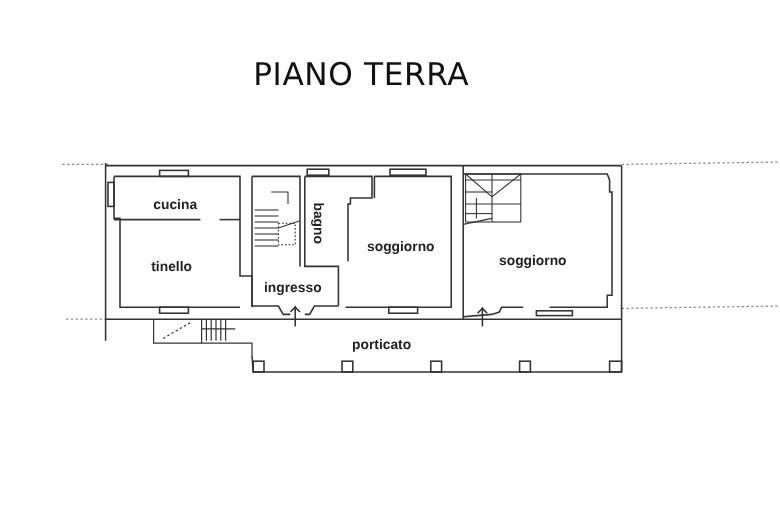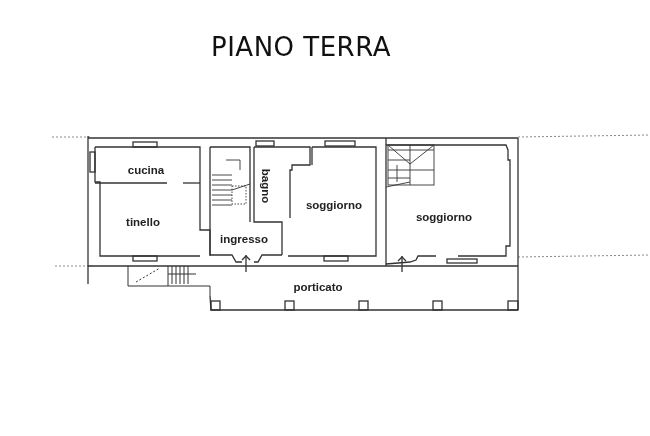--- a/index.html
+++ b/index.html
@@ -1,17 +1,17 @@
 <!DOCTYPE html>
 <html><head>
 <meta charset="utf-8">
 <style>
   html,body{margin:0;padding:0;background:#fff;}
   body{width:650px;height:436px;position:relative;overflow:hidden;font-family:"Liberation Sans",sans-serif;}
-  .title{position:absolute;left:0;width:650px;top:32px;text-align:center;font-family:"DejaVu Sans",sans-serif;font-size:26px;color:#111;letter-spacing:0.5px;}
+  .title{position:absolute;left:0;width:650px;top:48px;text-align:center;font-family:"DejaVu Sans",sans-serif;font-size:26px;color:#111;letter-spacing:0.5px;}
   .title span{display:inline-block;margin-left:-48px;}
   svg{position:absolute;left:0;top:0;}
   .lbl{font-family:"Liberation Sans",sans-serif;font-weight:bold;font-size:11.5px;fill:#222;}
 </style>
 </head>
 <body>
 
 <div class="title"><span>PIANO TERRA</span></div>
 
 <svg width="650" height="436" viewBox="0 0 650 436" stroke="#333" fill="none" stroke-width="1.3">

